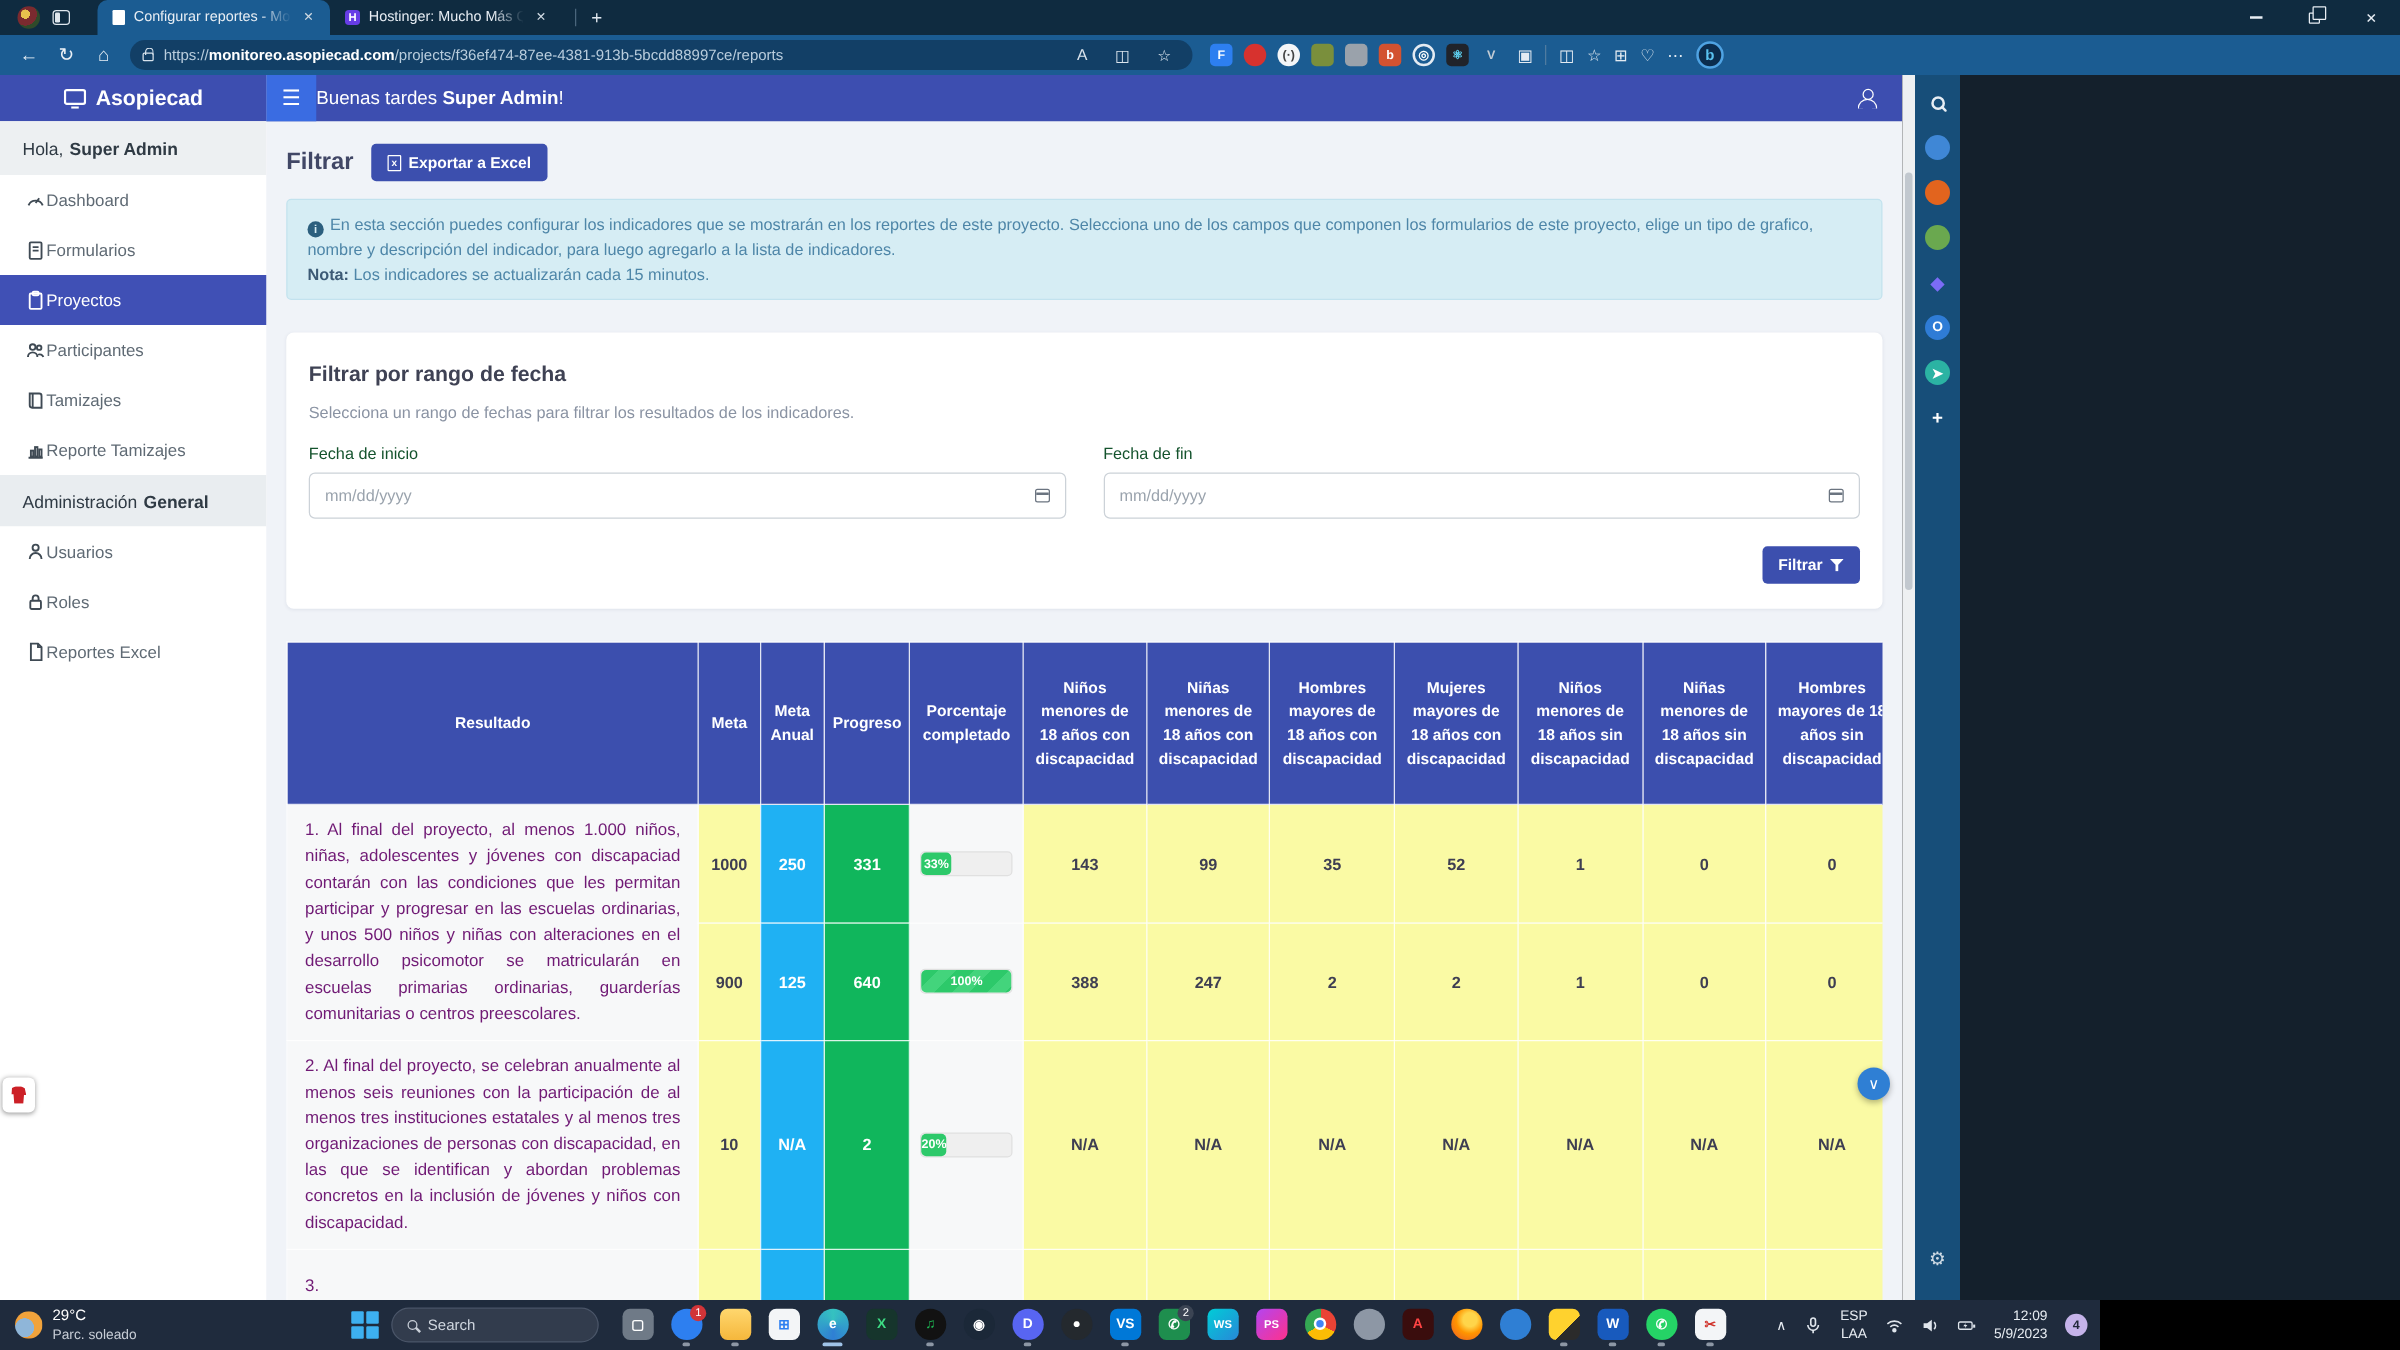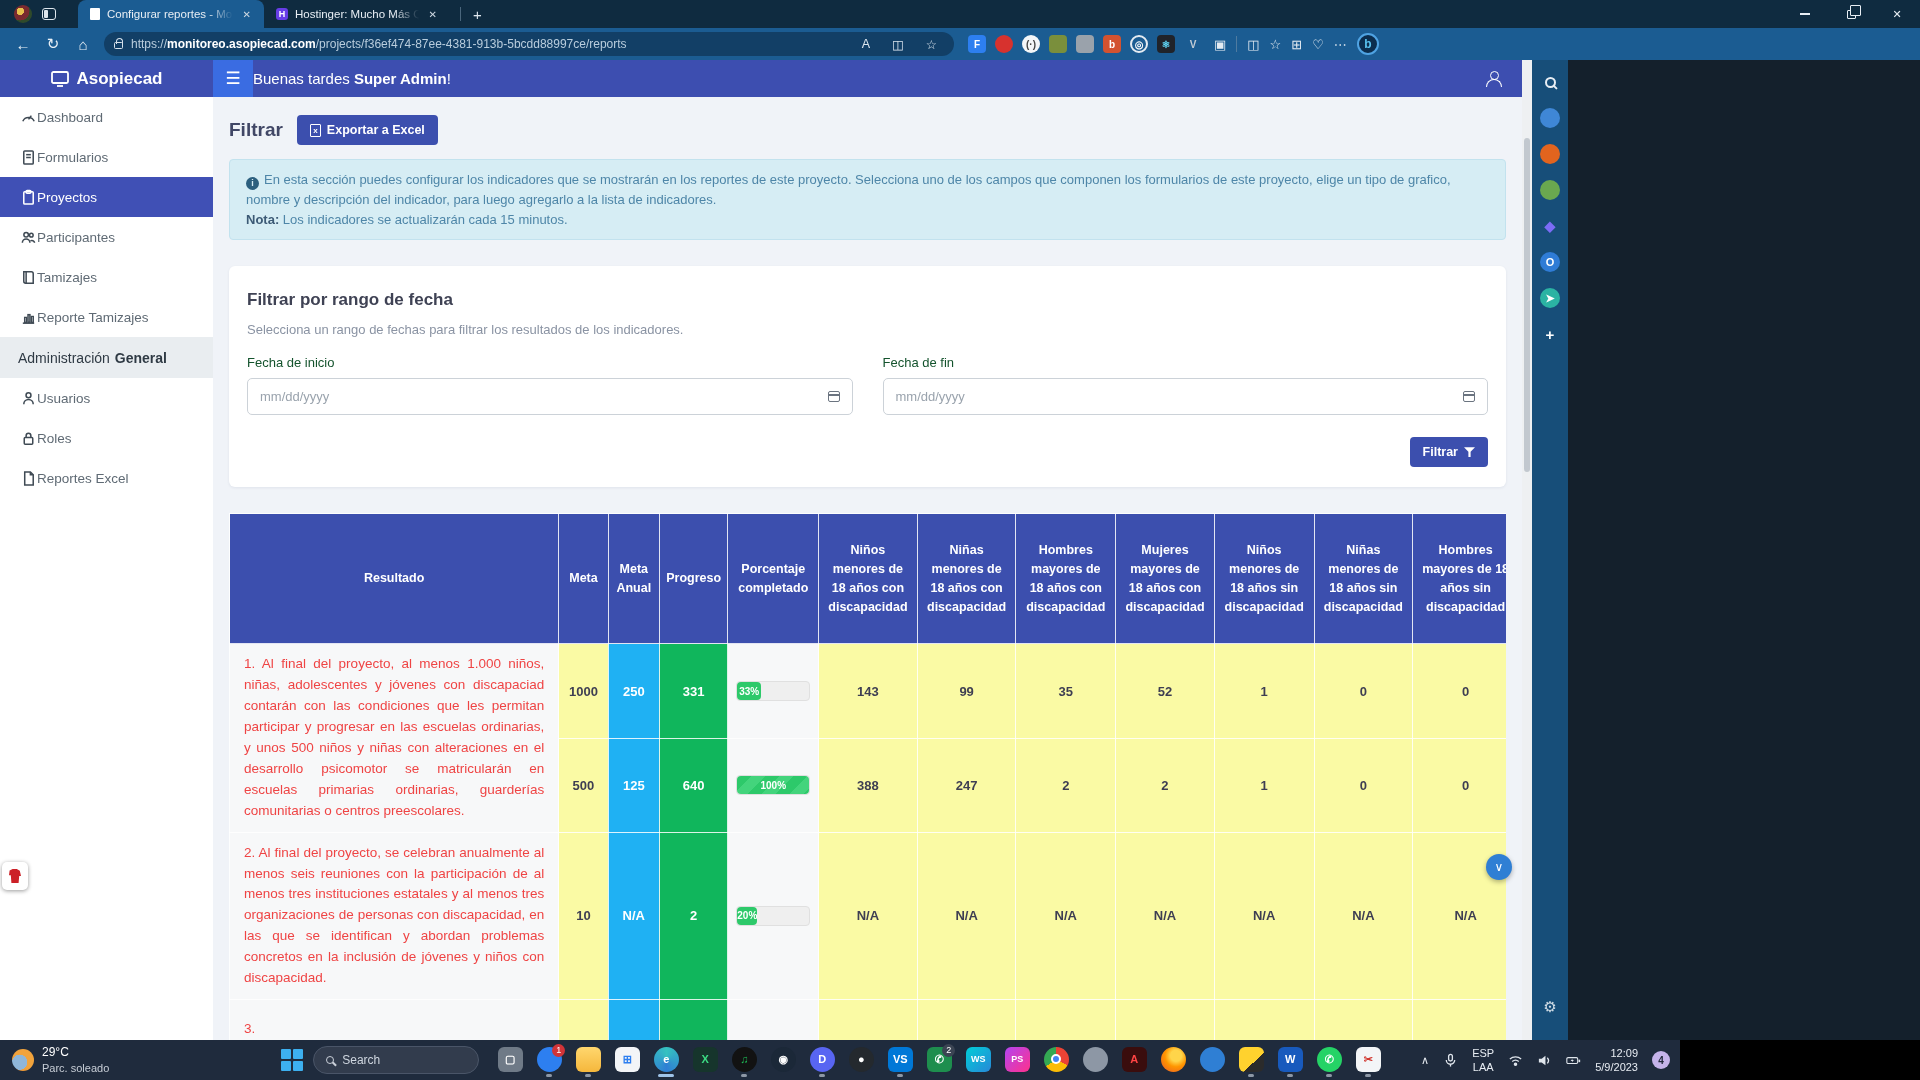--- a/index.html
+++ b/index.html
@@ -114,21 +114,21 @@
   .actions { text-align:right; margin-top:22px; }
   .funnel { width:11px; height:10px; background:#fff; clip-path:polygon(0 0,100% 0,60% 45%,60% 100%,40% 100%,40% 45%); }
 
   
   .tblwrap { margin-top:26px; width:1277px; overflow:hidden; }
   table { border-collapse:collapse; table-layout:fixed; width:1290px; }
   th,td { border:1px solid rgba(255,255,255,.85); }
   th { background:#3c4fae; color:#fff; font-size:12.5px; font-weight:bold; text-align:center;
     padding:10px 6px; height:130px; line-height:1.5; }
   td { font-size:13px; text-align:center; vertical-align:middle; }
-  .c-res { background:#f7f8f9; color:#ef4444; text-align:justify; padding:10px 14px; font-size:13.5px; line-height:1.55; }
+  .c-res { background:#f7f8f9; color:#701a75; text-align:justify; padding:10px 14px; font-size:13.5px; line-height:1.55; }
   .c-meta,.c-d { background:#fafaa4; color:#3e3e52; font-weight:bold; }
   .c-blue { background:#1fb1f3; color:#fff; font-weight:bold; }
   .c-green { background:#10b65c; color:#fff; font-weight:bold; }
   .c-pct { background:#f7f8f9; }
   .track { width:74px; height:20px; background:#efefef; border:1px solid #e0e0e0; border-radius:4px; margin:0 auto; overflow:visible; }
   .fill { height:100%; min-width:20px; background:#2dc96a; border-radius:4px; color:#fff; font-size:10px;
     font-weight:bold; display:flex; align-items:center; justify-content:center; }
   .fill.striped { background:repeating-linear-gradient(135deg,#2dc96a 0 10px,#43d47c 10px 20px); }
   tr.r1 td { height:86px; } tr.r1b td { height:85px; } tr.r2 td { height:134px; }
 
@@ -242,20 +242,24 @@
 
     <div class="page">
 
       <div class="sb">
         <div class="brand">
           <svg width="18" height="16" viewBox="0 0 18 16">
               <rect x="1" y="1" width="16" height="11" rx="1.5" fill="none" stroke="#fff" stroke-width="1.8"></rect>
               <line x1="6" y1="15" x2="12" y2="15" stroke="#fff" stroke-width="1.8"></line>
             </svg>
           <span>Asopiecad</span>
+        </div>
+        <div class="hola">
+          <span>Hola,</span>
+            <b>Super Admin</b>
         </div>
         <div class="nav-item">
           <svg viewBox="0 0 18 18">
               <path d="M3 13a6.5 6.5 0 0 1 12 0" fill="none"></path>
               <line x1="9" y1="11" x2="12" y2="7"></line>
             </svg>
           <span>Dashboard</span>
         </div>
         <div class="nav-item">
           <svg viewBox="0 0 18 18">
@@ -417,21 +421,21 @@
                 </td>
                 <td class="c-d">143</td>
                 <td class="c-d">99</td>
                 <td class="c-d">35</td>
                 <td class="c-d">52</td>
                 <td class="c-d">1</td>
                 <td class="c-d">0</td>
                 <td class="c-d">0</td>
               </tr>
               <tr class="r1b">
-                <td class="c-meta">500</td>
+                <td class="c-meta">900</td>
                 <td class="c-blue">125</td>
                 <td class="c-green">640</td>
                 <td class="c-pct">
                   <div class="track">
                     <div class="fill striped" style="width: 100%;">100%</div>
                   </div>
                 </td>
                 <td class="c-d">388</td>
                 <td class="c-d">247</td>
                 <td class="c-d">2</td>

